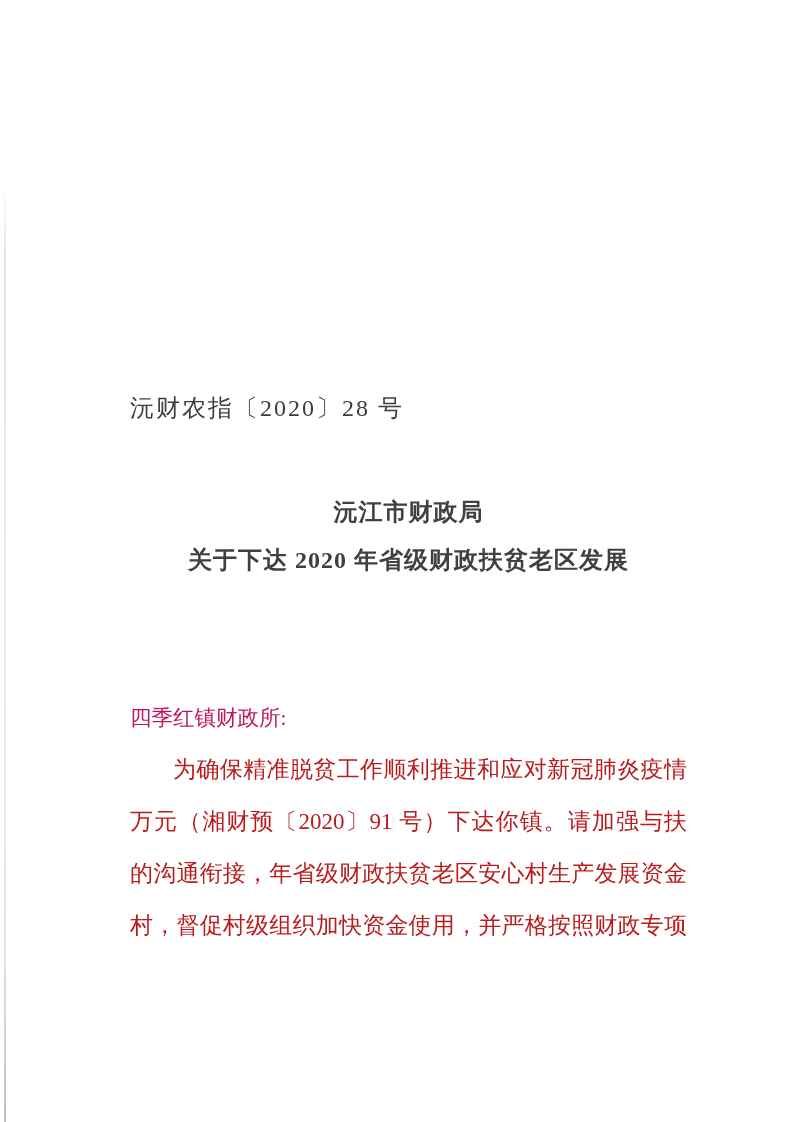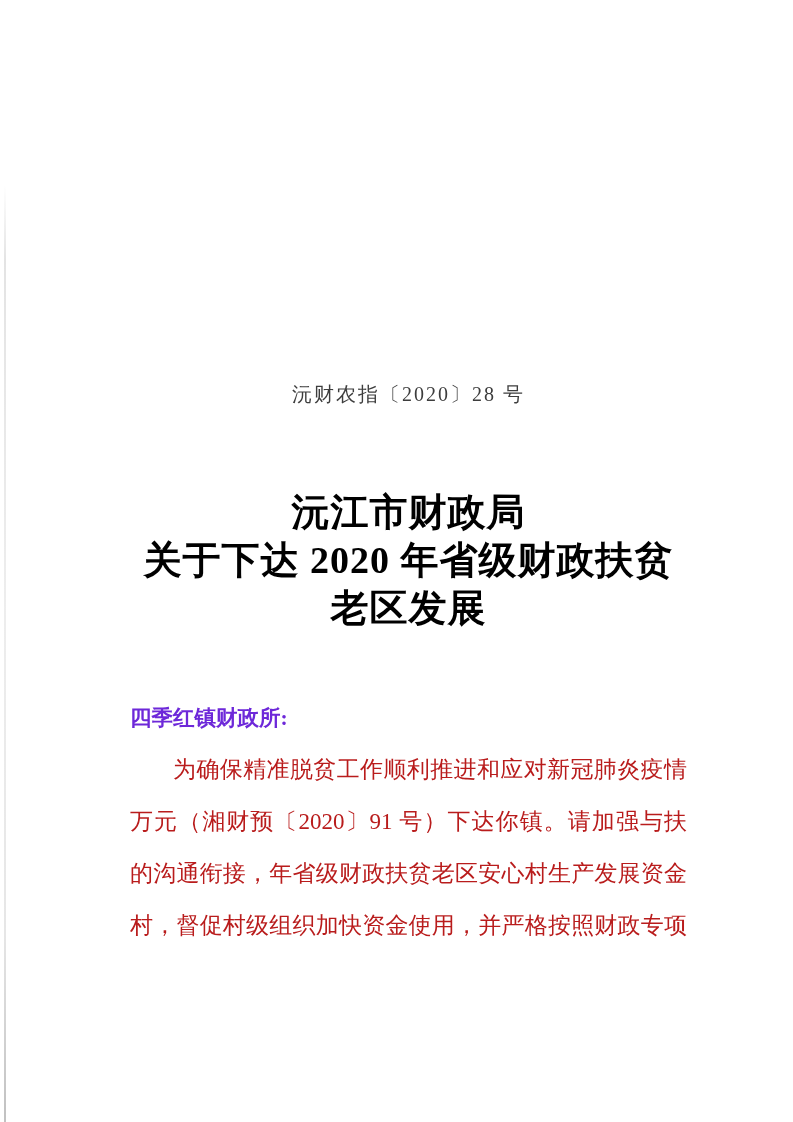--- a/index.html
+++ b/index.html
@@ -24,50 +24,48 @@
     height: 937px;
     background: linear-gradient(to bottom,
       rgba(130,130,130,0.00) 0%,
       rgba(130,130,130,0.22) 8%,
       rgba(130,130,130,0.14) 45%,
       rgba(130,130,130,0.20) 80%,
       rgba(95,95,95,0.38) 99%);
   }
   .doc-number {
     position: absolute;
-    top: 379px;
+    top: 393px;
     left: 130px;
     width: 557px;
-    text-align: center;
-    font-size: 20px;
+    font-size: 24px;
     line-height: 30px;
     letter-spacing: 2px;
     color: #3d3d3d;
   }
   .title-block {
     position: absolute;
     top: 488px;
     left: 130px;
     width: 557px;
     text-align: center;
-    color: #000000;
+    color: #404040;
     font-weight: bold;
-    font-size: 38px;
+    font-size: 24px;
     line-height: 48px;
     letter-spacing: 1px;
   }
   .addressee {
     position: absolute;
     top: 692px;
     left: 130px;
     width: 557px;
     font-size: 21.5px;
     line-height: 52px;
-    color: #6d28d9;
-    font-weight: bold;
+    color: #be185d;
   }
   .body-text {
     position: absolute;
     top: 744px;
     left: 130px;
     width: 557px;
     font-size: 23px;
     color: #b91c1c;
   }
   .body-line {

